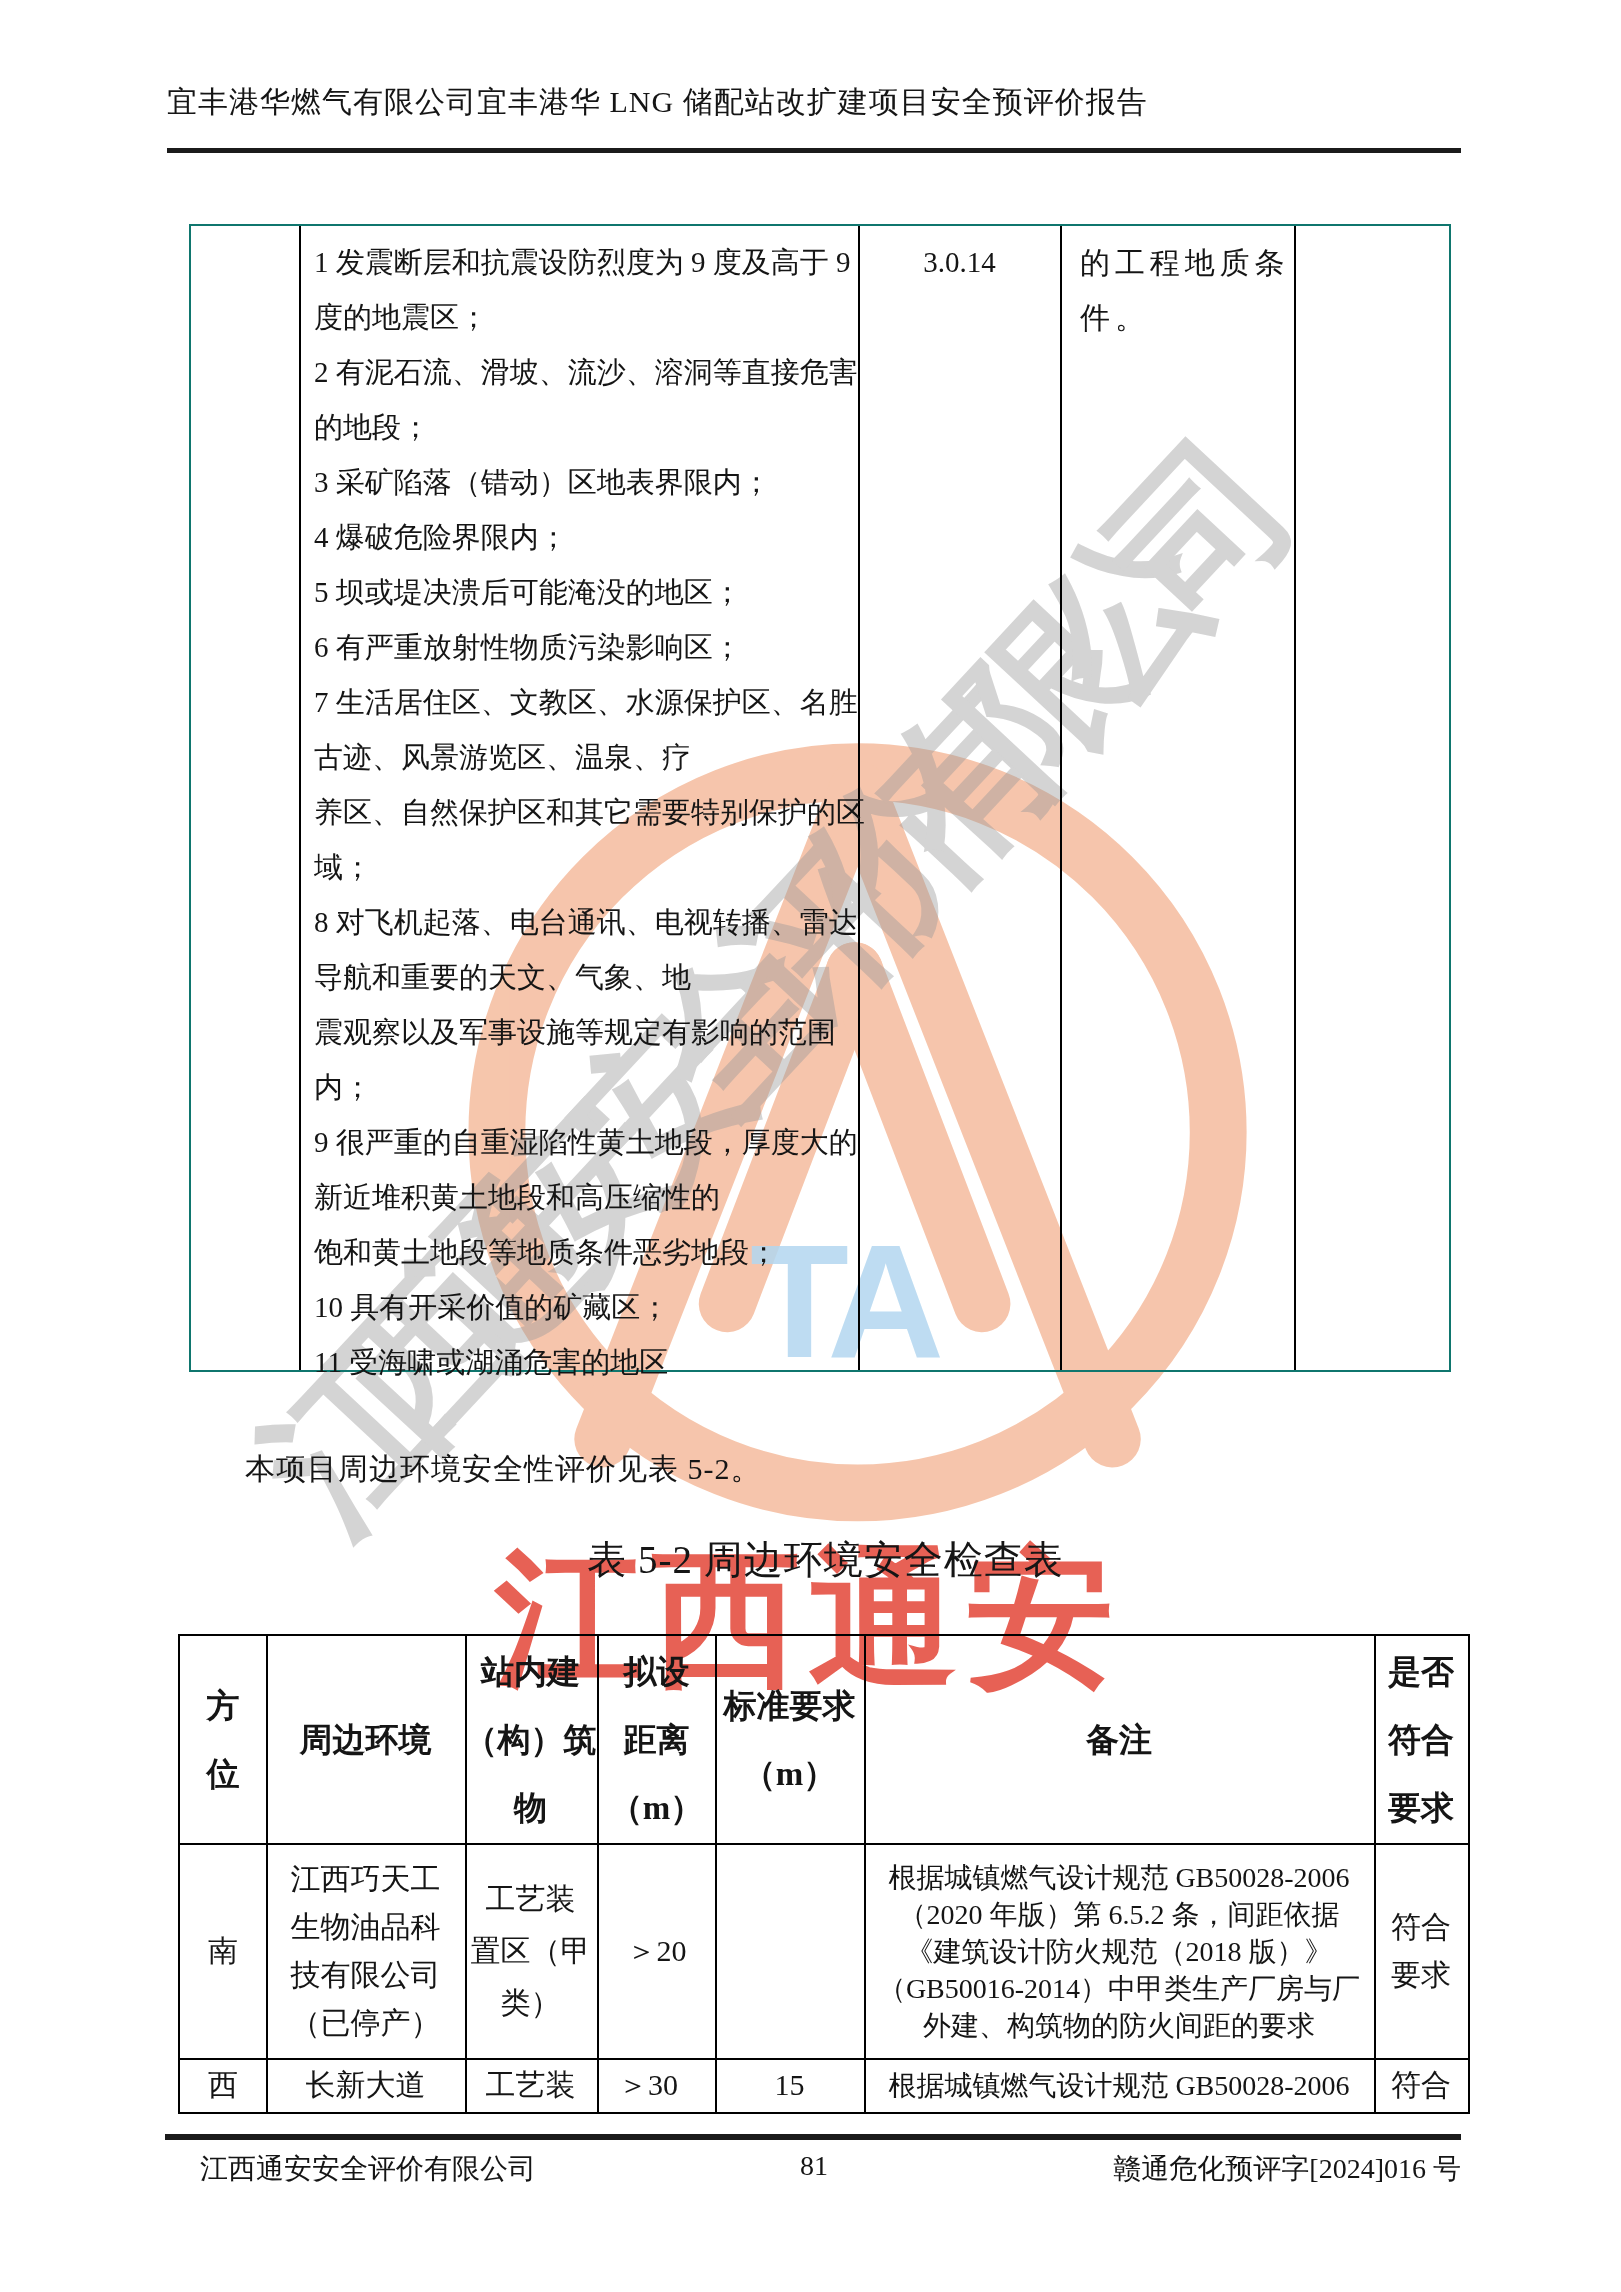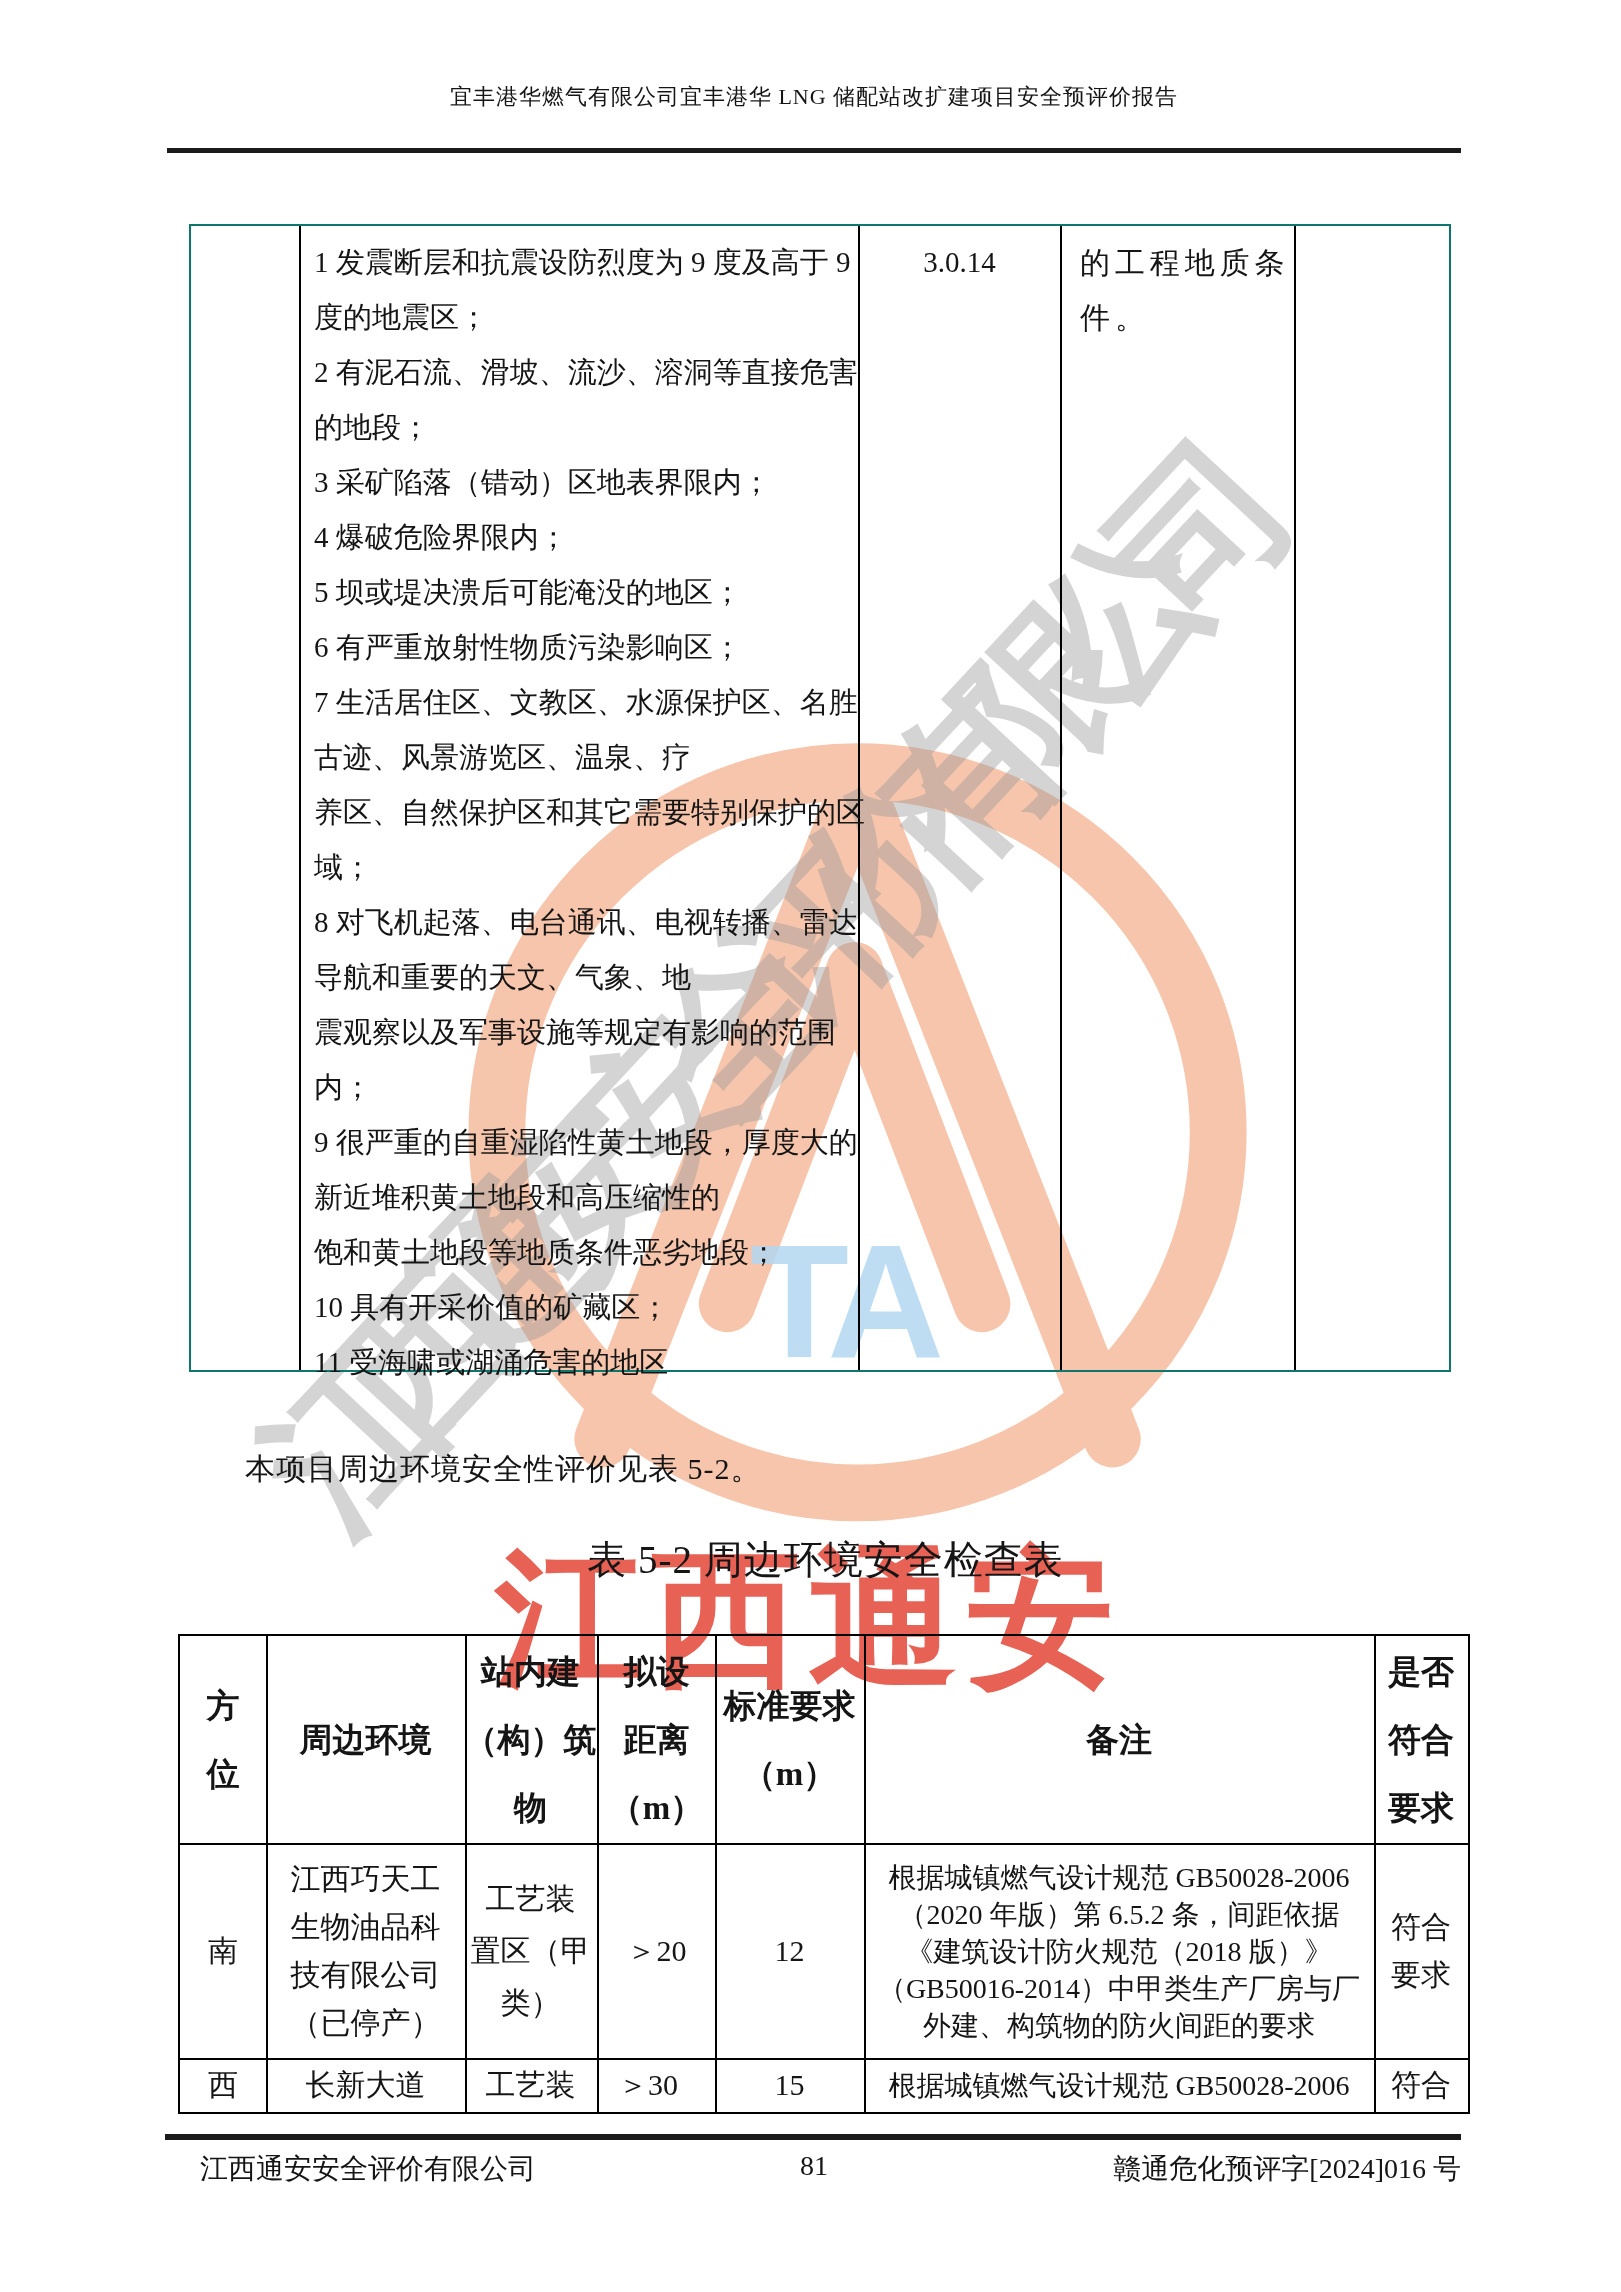--- a/index.html
+++ b/index.html
@@ -5,22 +5,22 @@
   html,body { margin:0; padding:0; }
   body {
     width:1621px; height:2293px; position:relative; overflow:hidden;
     background:#ffffff; color:#151515;
     font-family:"Liberation Serif","DejaVu Serif",serif;
   }
   .c { position:absolute; z-index:2; }
   .wm { position:absolute; z-index:1; pointer-events:none; }
 
   
-  .header-title { left:167px; top:82px; width:1294px; text-align:center;
-    font-size:22px; letter-spacing:1px; white-space:nowrap; }
+  .header-title { left:167px; top:82px; width:1294px; text-align:left;
+    font-size:30px; letter-spacing:1px; white-space:nowrap; }
   .header-rule  { left:167px; top:148px; width:1294px; height:4.9px; background:#1b1b1b; }
   .footer-rule  { left:165px; top:2134px; width:1296px; height:5.9px; background:#1b1b1b; }
   .footer-company { left:200px; top:2150px; font-size:28px; }
   .footer-page    { left:167px; top:2150px; width:1294px; text-align:center; font-size:28px; }
   .footer-doc     { left:167px; top:2150px; width:1294px; text-align:right; font-size:28px; }
 
   
   .t1 { left:189px; top:224px; width:1258px; height:1144px; border:2px solid #0f766e; }
   .t1 .vl { position:absolute; top:0; bottom:0; width:2px; background:#000; }
   .t1-body { position:absolute; left:123px; top:8.8px; width:549px; }
@@ -172,23 +172,20 @@
       <div class="ln-sur">（已停产）</div>
     </div>
   <div class="cell bcell" style="left:285px;width:131px;top:207px;height:216px">
       <div class="ln-str">工艺装</div>
       <div class="ln-str">置区（甲</div>
       <div class="ln-str">类）</div>
     </div>
   <div class="cell bcell" style="left:417px;width:119px;top:207px;height:216px">
     <div>＞20</div>
   </div>
-  <div class="cell bcell" style="left:535px;width:149px;top:207px;height:216px">
-    <div>12</div>
-  </div>
   <div class="cell rem" style="left:684px;width:510px;top:207px;height:216px">
       <div class="ln-rem">根据城镇燃气设计规范 GB50028-2006</div>
       <div class="ln-rem">（2020 年版）第 6.5.2 条，间距依据</div>
       <div class="ln-rem">《建筑设计防火规范（2018 版）》</div>
       <div class="ln-rem">（GB50016-2014）中甲类生产厂房与厂</div>
       <div class="ln-rem">外建、构筑物的防火间距的要求</div>
     </div>
   <div class="cell bcell" style="left:1194px;width:94px;top:207px;height:216px">
       <div class="ln-cmp">符合</div>
       <div class="ln-cmp">要求</div>

